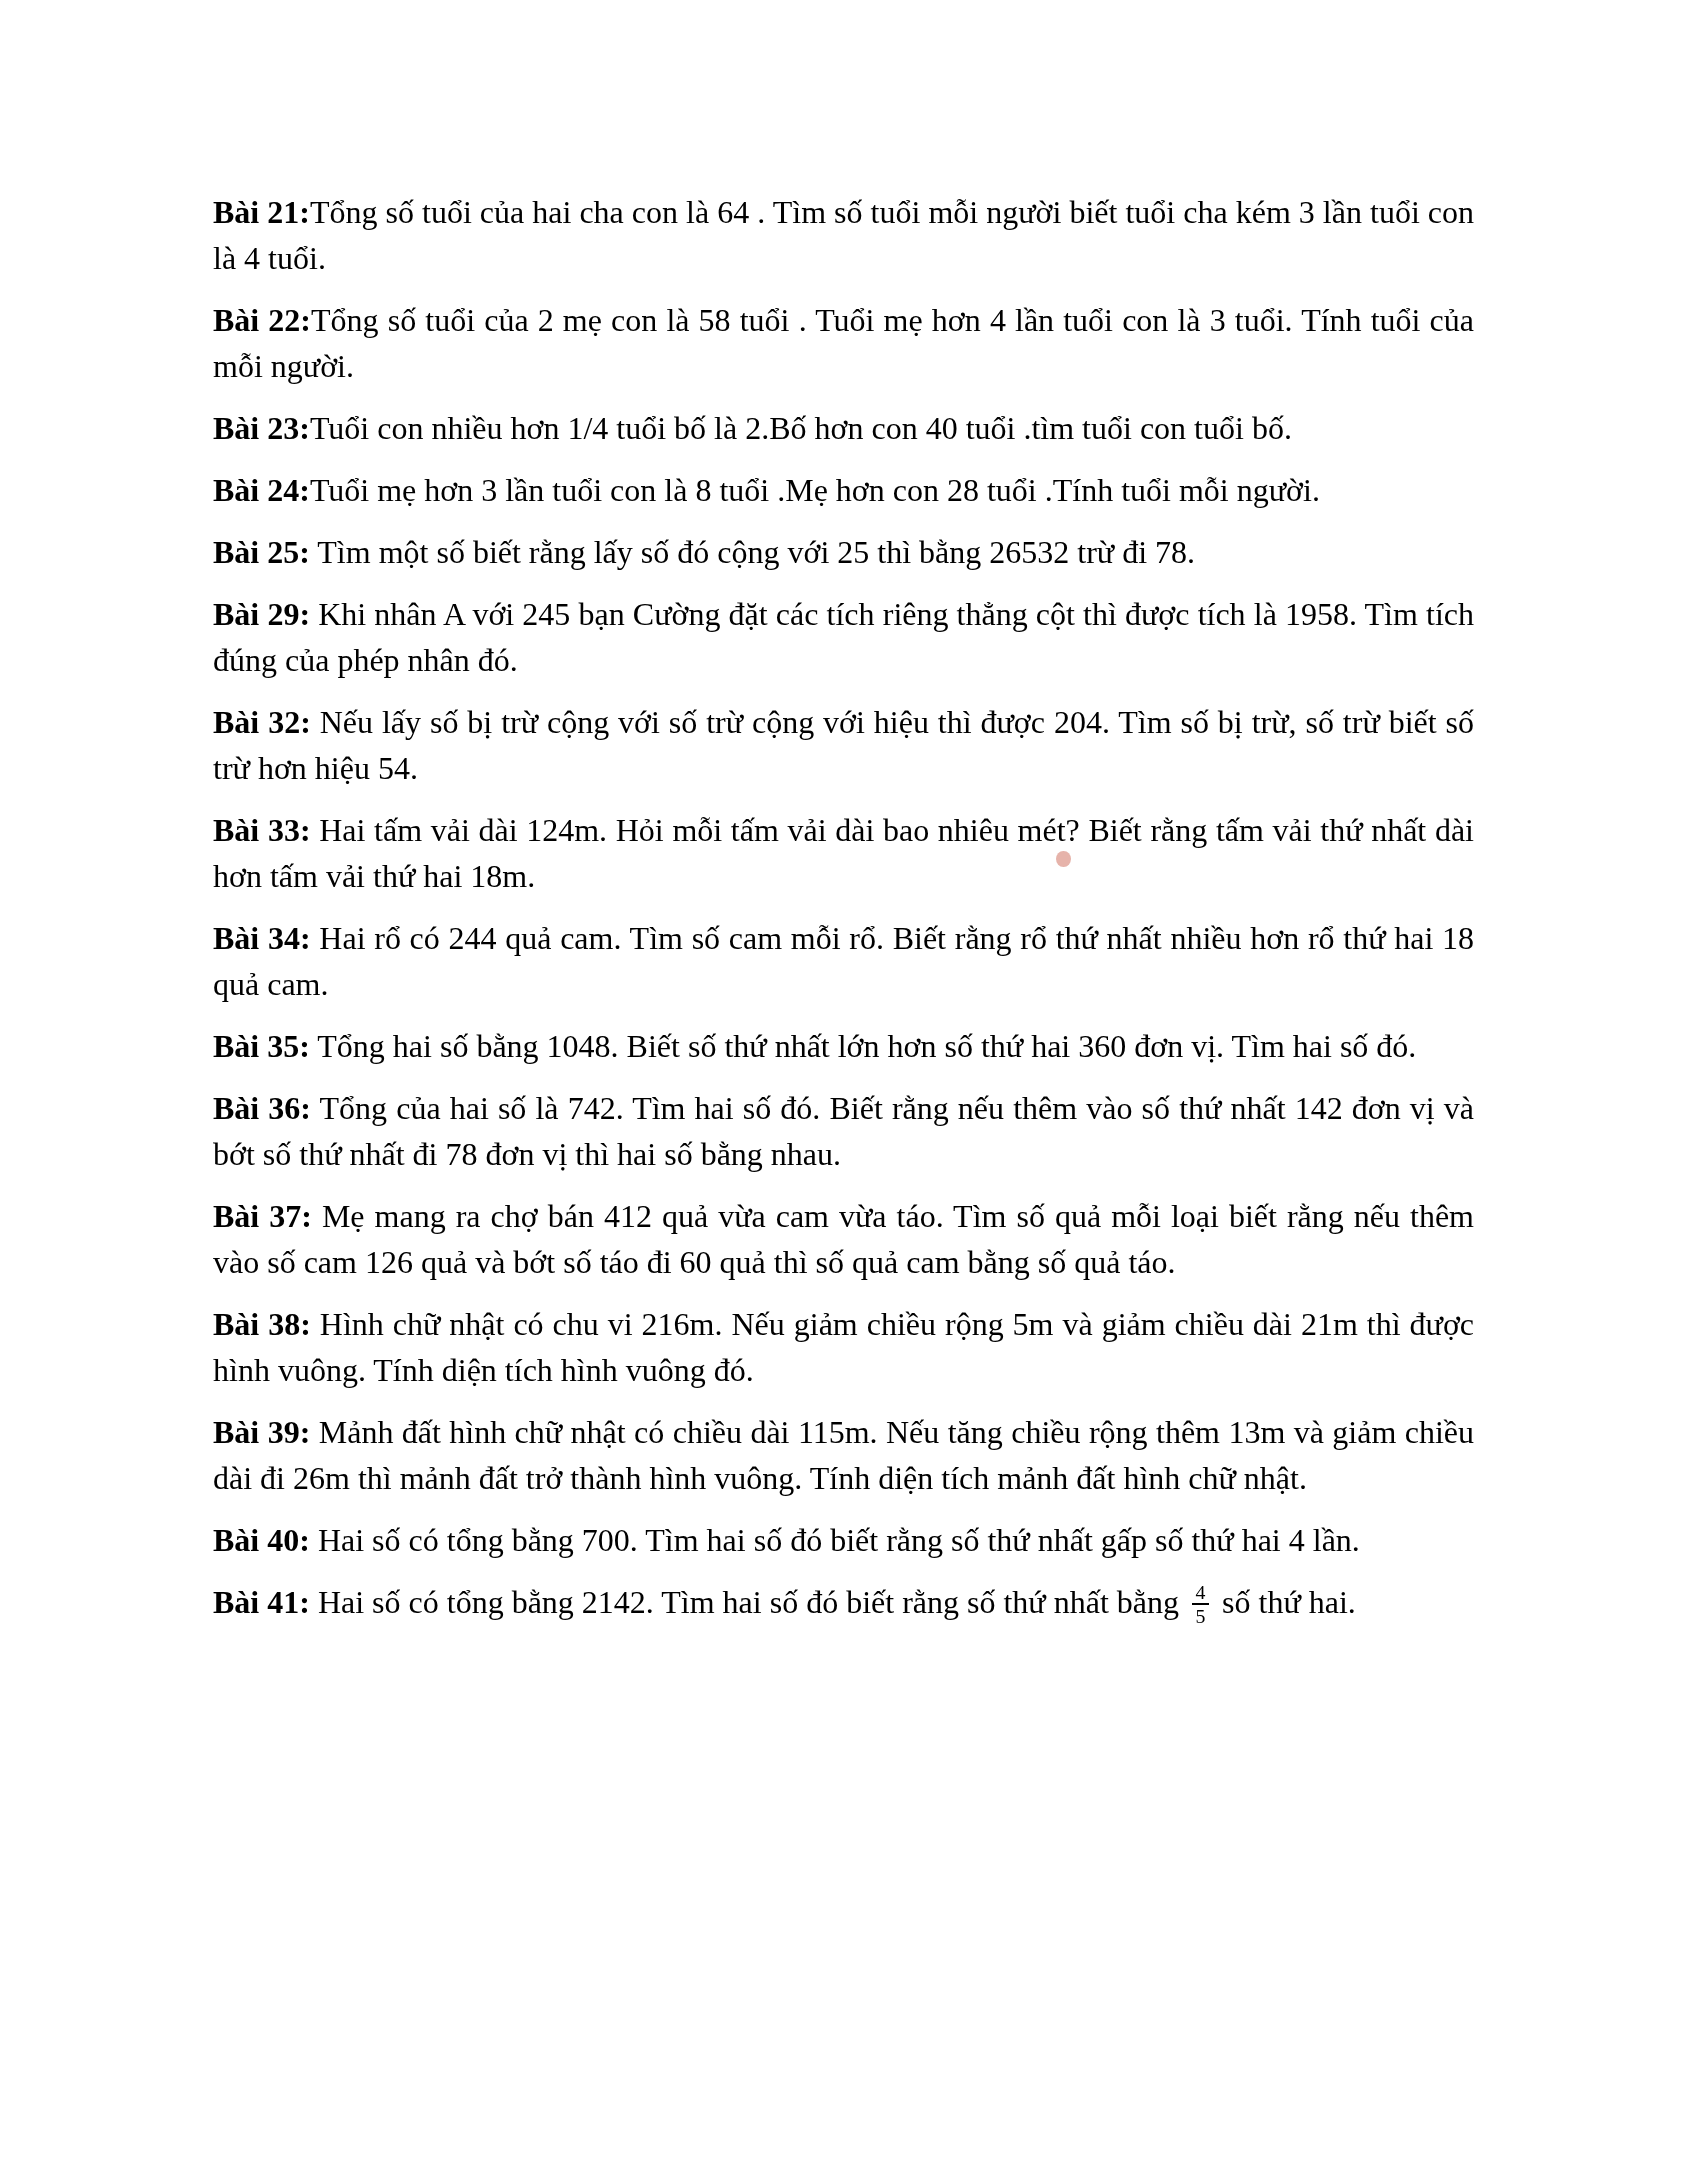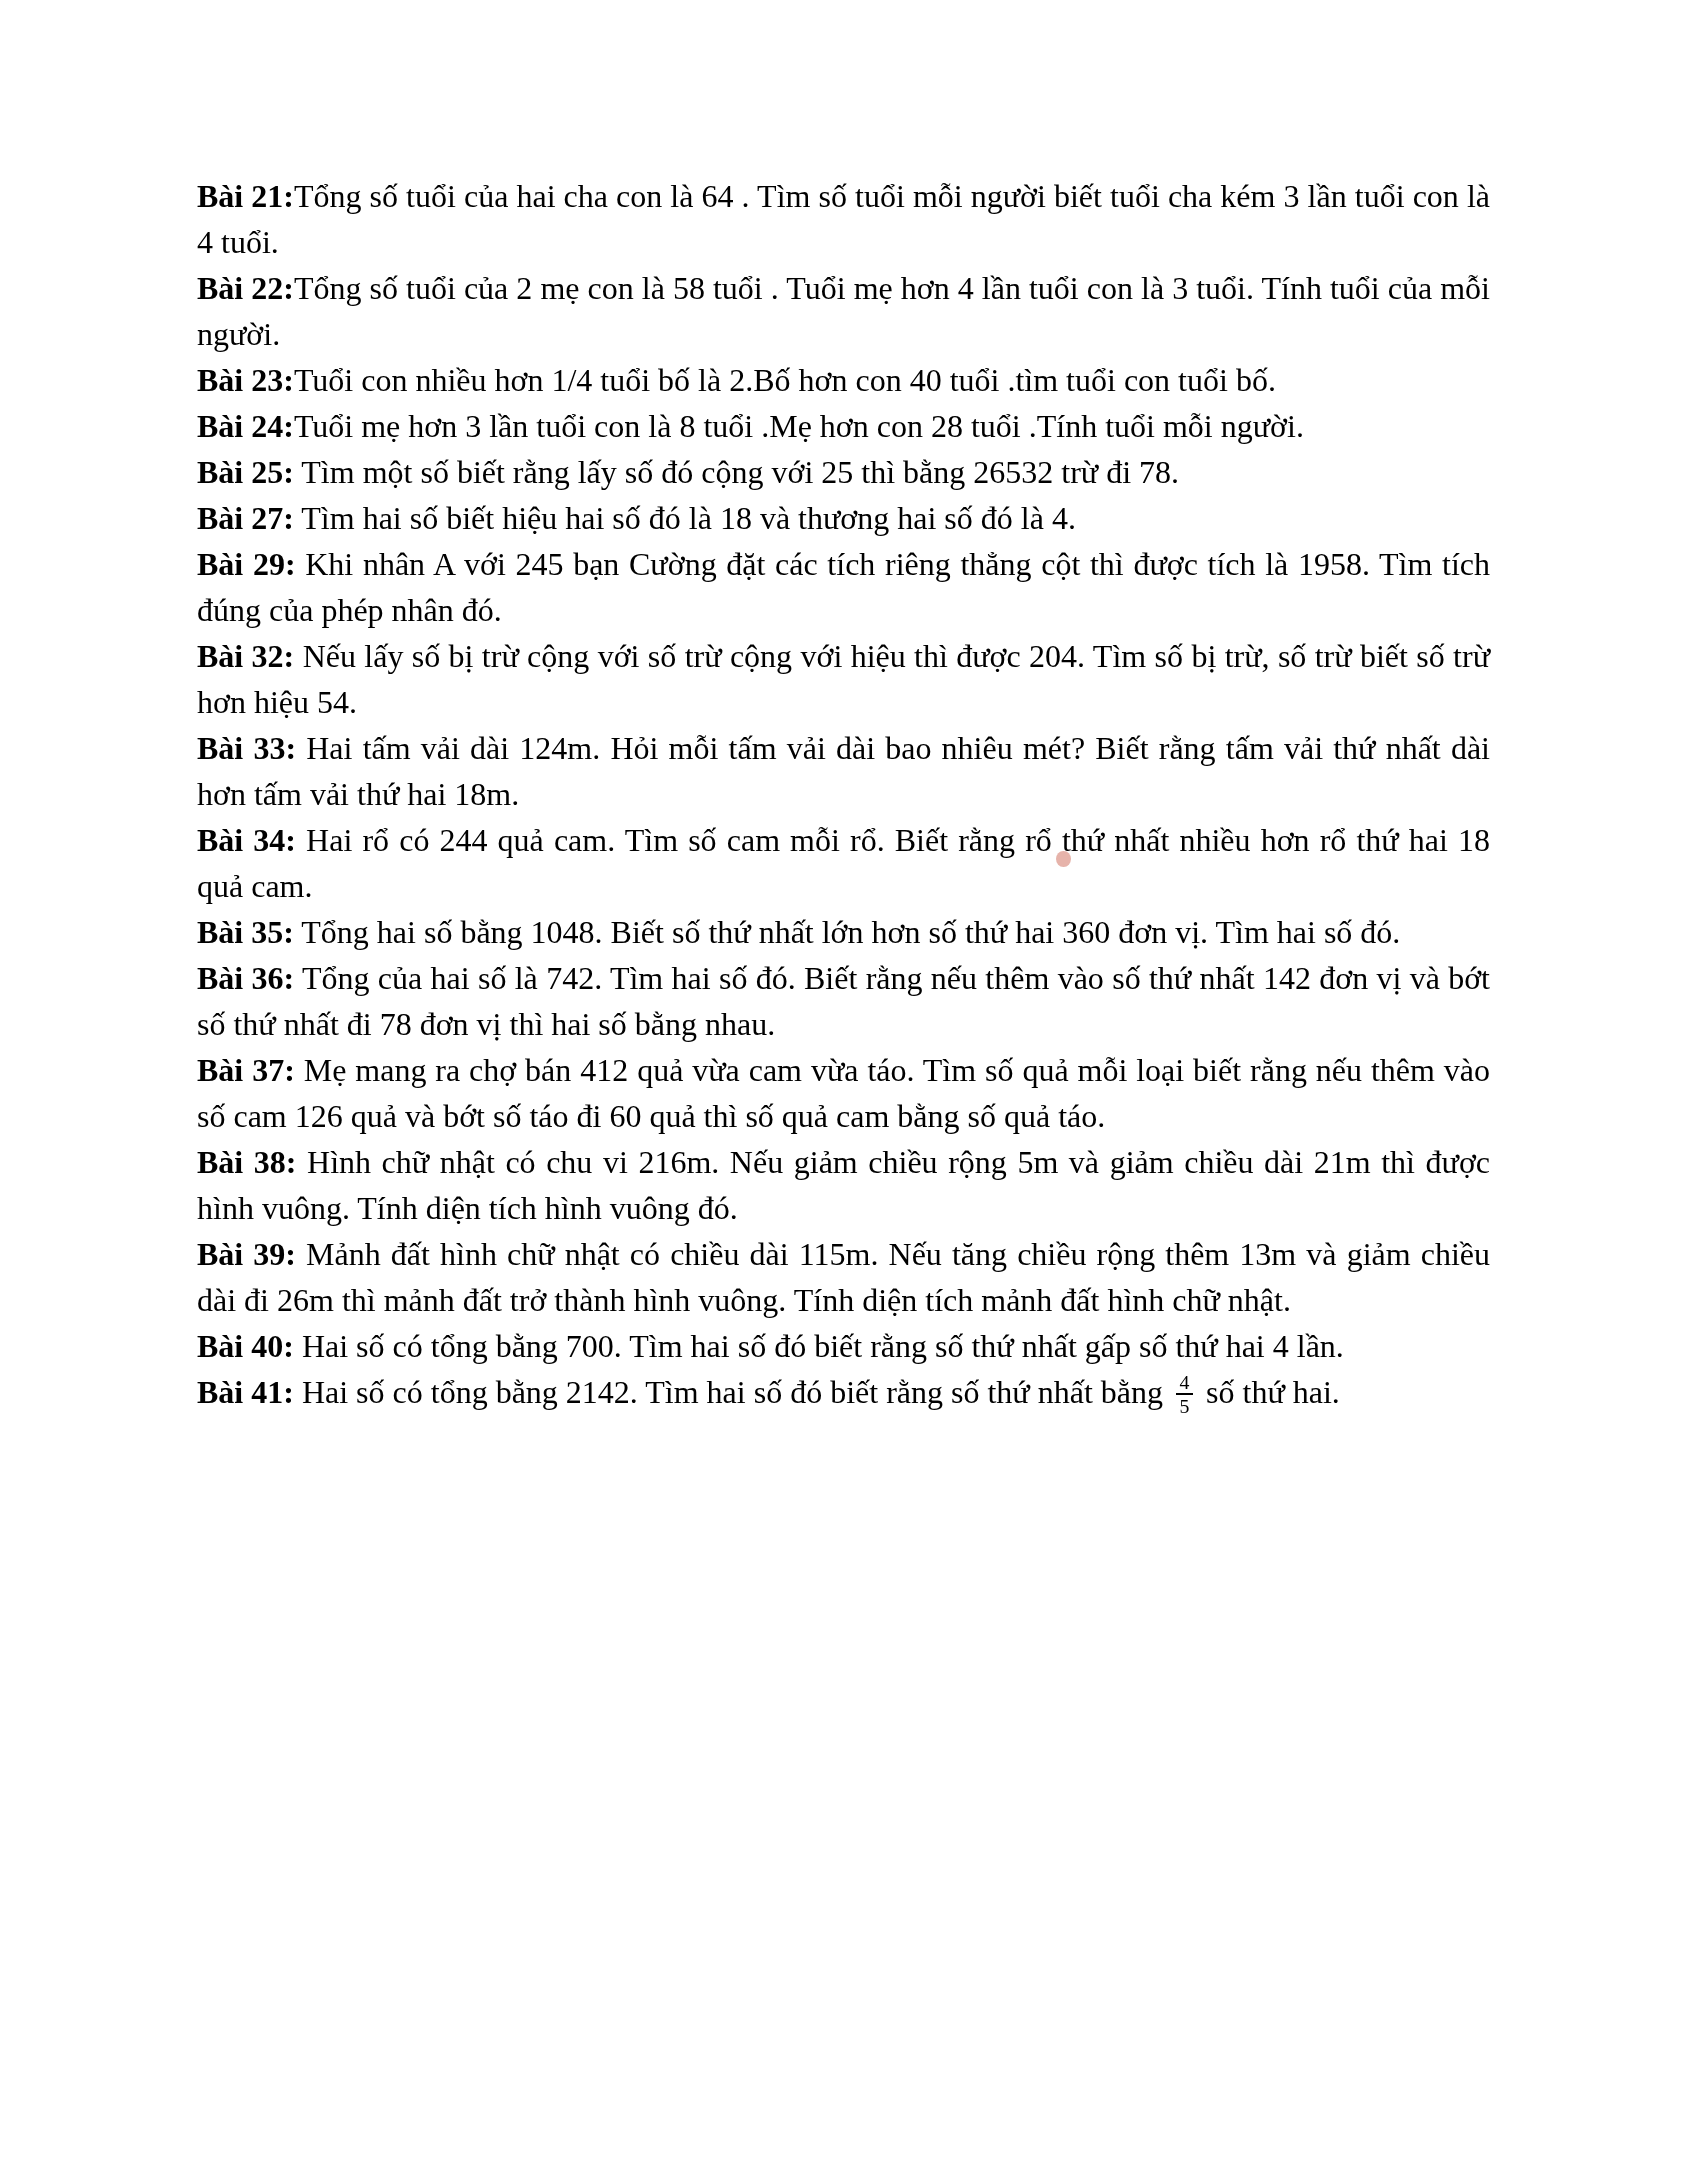--- a/index.html
+++ b/index.html
@@ -18,21 +18,21 @@
   .page {
     position: absolute;
     left: 197px;
     top: 173px;
     width: 1293px;
     font-size: 32px;
     line-height: 46px;
     text-align: justify;
   }
   p.problem {
-    margin: 0;
+    margin: 16px;
     padding: 0;
   }
   .problem-label {
     font-weight: bold;
   }
   .frac {
     display: inline-block;
     text-align: center;
     vertical-align: -0.5em;
     font-size: 0.62em;
@@ -68,21 +68,20 @@
 
   <p class="problem"><span class="problem-label">Bài 22:</span><span>Tổng số tuổi của 2 mẹ con là 58 tuổi . Tuổi mẹ hơn 4 lần tuổi con là 3 tuổi. Tính tuổi của mỗi người.</span></p>
 
   <p class="problem"><span class="problem-label">Bài 23:</span><span>Tuổi con nhiều hơn 1/4  tuổi bố là 2.Bố hơn con 40 tuổi .tìm tuổi con tuổi bố.</span></p>
 
   <p class="problem"><span class="problem-label">Bài 24:</span><span>Tuổi mẹ hơn 3 lần tuổi con là 8 tuổi .Mẹ hơn con 28 tuổi .Tính tuổi mỗi người.</span></p>
 
   <p class="problem"><span class="problem-label">Bài 25:</span><span> Tìm một số biết rằng lấy số đó cộng với 25 thì bằng 26532 trừ đi 78.</span></p>
 
 
-  <p class="problem"><span class="problem-label">Bài 27:</span><span> Tìm hai số biết hiệu hai số đó là 18 và thương hai số đó là 4.</span></p>
 
 
   <p class="problem"><span class="problem-label">Bài 29:</span><span> Khi nhân A với 245 bạn Cường đặt các tích riêng thẳng cột thì được tích là 1958. Tìm tích đúng của phép nhân đó.</span></p>
 
 
 
   <p class="problem"><span class="problem-label">Bài 32:</span><span> Nếu lấy số bị trừ cộng với số trừ cộng với hiệu thì được 204. Tìm số bị trừ, số trừ biết số trừ hơn hiệu 54.</span></p>
 
   <p class="problem"><span class="problem-label">Bài 33:</span><span> Hai tấm vải dài 124m. Hỏi mỗi tấm vải dài bao nhiêu mét? Biết rằng tấm vải thứ nhất dài hơn tấm vải thứ hai 18m.</span></p>
 

